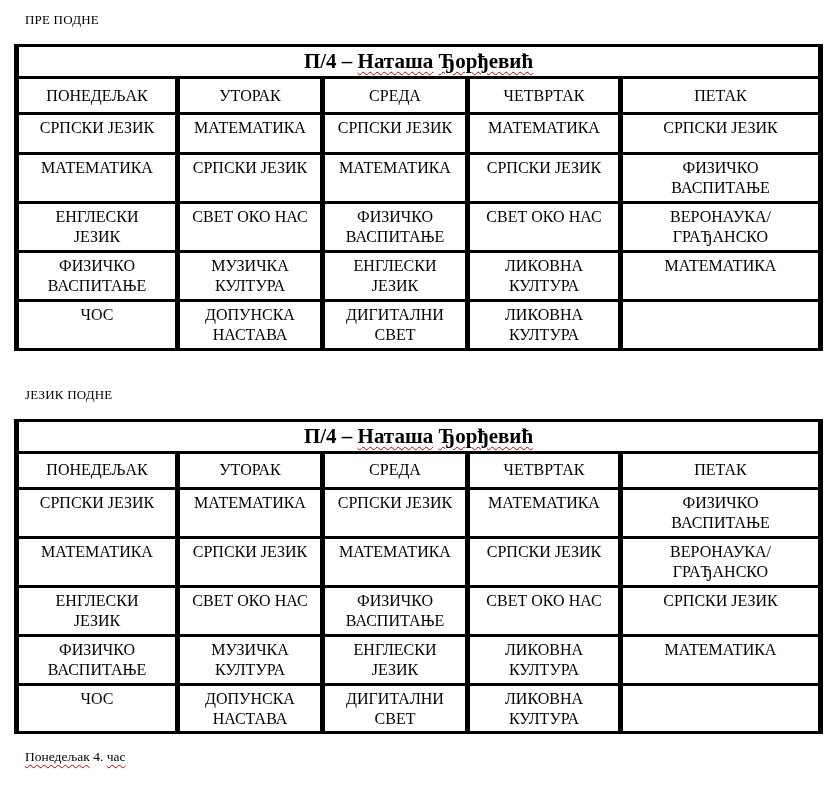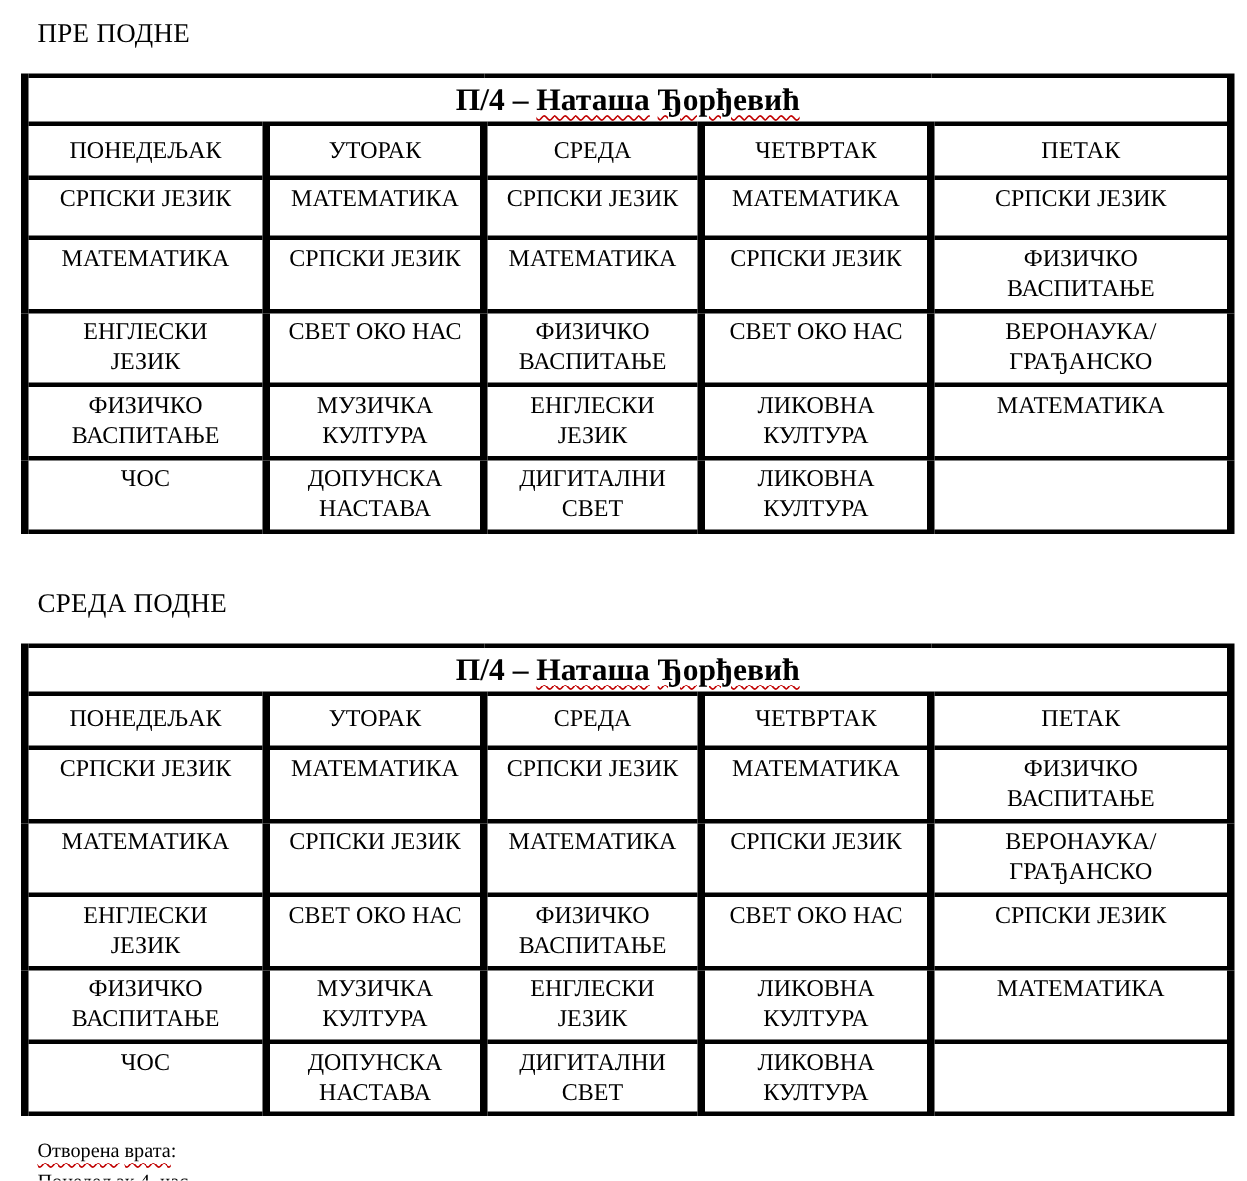--- a/index.html
+++ b/index.html
@@ -7,21 +7,21 @@
   }
   *{box-sizing:border-box;}
   html,body{margin:0;padding:0;}
   body{
     width:831px;height:787px;overflow:hidden;
     background:var(--bg);color:var(--text);
     font-family:"Liberation Serif", serif;
   }
   .section-label{
     margin:12px 0 0 25px;
-    font-size:18px;
+    font-size:13px;
     letter-spacing:.2px;
   }
   .section-label.second{margin-top:36px;}
   table.timetable{
     border-collapse:collapse;
     table-layout:fixed;
     width:804px;
     margin:16px 0 0 14px;
   }
   table.timetable td{
@@ -123,21 +123,21 @@
     <tr class="last-row">
       <td class="subject-cell">ЧОС</td>
       <td class="subject-cell">ДОПУНСКА НАСТАВА</td>
       <td class="subject-cell">ДИГИТАЛНИ СВЕТ</td>
       <td class="subject-cell">ЛИКОВНА КУЛТУРА</td>
       <td class="subject-cell"></td>
     </tr>
   </tbody>
 </table>
 
-<div class="section-label second">СРЕДА ПОДНЕ</div>
+<div class="section-label second">ЈЕЗИК ПОДНЕ</div>
 
 <table class="timetable">
   <colgroup>
     <col style="width:161px">
       <col style="width:145px">
       <col style="width:145px">
       <col style="width:153px">
       <col style="width:200px">
   </colgroup>
   <tbody>
@@ -183,15 +183,14 @@
       <td class="subject-cell">ЧОС</td>
       <td class="subject-cell">ДОПУНСКА НАСТАВА</td>
       <td class="subject-cell">ДИГИТАЛНИ СВЕТ</td>
       <td class="subject-cell">ЛИКОВНА КУЛТУРА</td>
       <td class="subject-cell"></td>
     </tr>
   </tbody>
 </table>
 
 <div class="footer">
-  <div><span class="squiggle">Отворена</span> <span class="squiggle">врата</span><span>:</span></div>
   <div><span class="squiggle">Понедељак</span> <span>4.</span> <span class="squiggle">час</span></div>
 </div>
 
 </body></html>

